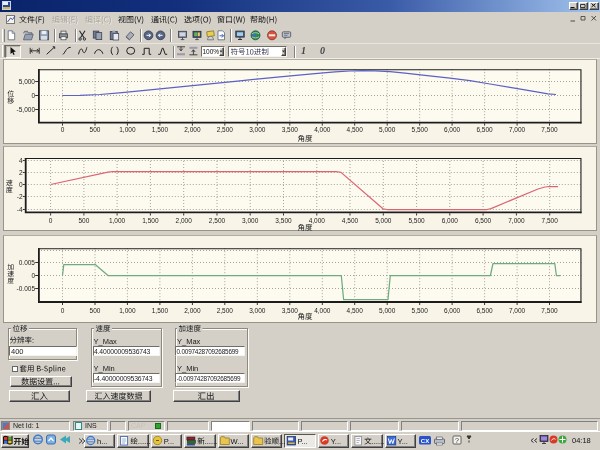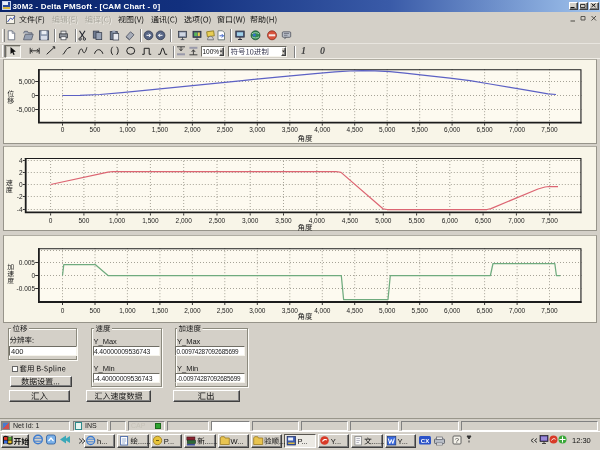--- a/index.html
+++ b/index.html
@@ -10,21 +10,20 @@
 .gb{border:1px solid #8c8a7e;box-shadow:1px 1px 0 #fdfcf8, inset 1px 1px 0 #fdfcf8;}
 .tb-sep{width:2px;border-left:1px solid #808080;border-right:1px solid #ffffff;}
 .txt{position:absolute;color:#1a1a1a;white-space:pre;}
 </style></head>
 <body>
 <div id="scr">
 <div class="abs" style="left:0;top:0;width:600px;height:12px;background:linear-gradient(90deg,#0a246a 0%,#12307e 30%,#3a5ba8 65%,#a2c5ee 100%);"></div>
     <div class="abs" style="left:2px;top:1px;width:9px;height:9px;background:#2a4a9a;border:1px solid #c8d4ee;"></div>
     <div class="abs" style="left:3px;top:2px;width:5px;height:3px;background:#e8eefa;"></div>
     <div class="abs" style="left:3px;top:7px;width:7px;height:2px;background:#d8b840;"></div>
-    <div class="txt" style="left:12.5px;top:1.5px;font-size:8px;font-weight:bold;color:#fff;letter-spacing:0.16px;">30M2 - Delta PMSoft - [CAM Chart - 0]</div>
     <div class="abs ras" style="left:568.5px;top:2px;width:9.5px;height:7.5px;"></div>
     <div class="abs ras" style="left:578.5px;top:2px;width:9px;height:7.5px;"></div>
     <div class="abs ras" style="left:589px;top:2px;width:9.5px;height:7.5px;"></div>
     <div class="abs" style="left:0;top:12px;width:600px;height:15px;background:#d4d0c8;"></div>
     <div class="abs" style="left:6px;top:15px;width:9px;height:9px;background:#f6f3ea;border:1px solid #7a7a72;"></div>
     <div class="abs" style="left:0;top:27px;width:600px;height:17px;background:#d4d0c8;border-bottom:1px solid #e8e5df;"></div>
     <div class="abs" style="left:1.5px;top:29px;width:3px;height:13px;border-left:1px solid #fff;border-right:1px solid #808080;"></div>
     <div class="abs tb-sep" style="left:54px;top:29px;height:13px;"></div>
     <div class="abs tb-sep" style="left:75px;top:29px;height:13px;"></div>
     <div class="abs tb-sep" style="left:140px;top:29px;height:13px;"></div>
@@ -155,21 +154,21 @@
     <div class="abs ras" style="left:217.6px;top:433.5px;width:31.4px;height:14px;"></div>
     <div class="txt" style="left:230.6px;top:437.3px;font-size:7.5px;color:#111;">W...</div>
     <div class="abs ras" style="left:251.0px;top:433.5px;width:31.4px;height:14px;"></div>
     <div class="abs" style="left:284.4px;top:433.5px;width:31.4px;height:14px;background:#eceae4;border:1px solid #585650;border-right-color:#fff;border-bottom-color:#fff;"></div>
     <div class="txt" style="left:297.4px;top:437.3px;font-size:7.5px;color:#111;">P...</div>
     <div class="abs ras" style="left:317.79999999999995px;top:433.5px;width:31.4px;height:14px;"></div>
     <div class="txt" style="left:330.8px;top:437.3px;font-size:7.5px;color:#111;">Y...</div>
     <div class="abs ras" style="left:351.2px;top:433.5px;width:31.4px;height:14px;"></div>
     <div class="abs ras" style="left:384.59999999999997px;top:433.5px;width:31.4px;height:14px;"></div>
     <div class="txt" style="left:397.6px;top:437.3px;font-size:7.5px;color:#111;">Y...</div>
-    <div class="txt" style="left:572px;top:436px;font-size:7.5px;color:#111;">12:30</div>
+    <div class="txt" style="left:572px;top:436px;font-size:7.5px;color:#111;">04:18</div>
 <svg class="abs" style="left:0;top:0;" width="600" height="450" viewBox="0 0 600 450">
       <g stroke="#111" stroke-width="1" fill="none">
         <path d="M570.5 7.5h4"></path>
         <path d="M580.5 4.5h4.5v3h-4.5z" fill="none" stroke-width="0.8"></path>
         <path d="M591.5 3.6l4 3.4 M595.5 3.6l-4 3.4"></path>
       </g>
       <path d="M7.5 22l3-4 2 1.5 2.5-3.5" stroke="#3a50b0" stroke-width="1" fill="none"></path>
       <path d="M22.4 15.9C22.6 16.3 22.9 16.8 23.0 17.2L23.6 17.0C23.5 16.6 23.2 16.1 23.0 15.7ZM19.4 17.2V17.8H20.6C21.1 19.0 21.8 20.0 22.6 20.9C21.7 21.6 20.6 22.2 19.3 22.6C19.4 22.7 19.6 23.0 19.7 23.1C21.0 22.7 22.1 22.1 23.0 21.3C23.9 22.1 25.0 22.7 26.3 23.1C26.4 22.9 26.6 22.7 26.7 22.5C25.5 22.2 24.4 21.6 23.5 20.9C24.3 20.1 24.9 19.0 25.4 17.8H26.6V17.2ZM23.0 20.5C22.3 19.7 21.7 18.8 21.3 17.8H24.7C24.3 18.9 23.7 19.7 23.0 20.5Z M29.5 19.8V20.4H31.8V23.1H32.4V20.4H34.6V19.8H32.4V18.0H34.3V17.4H32.4V15.9H31.8V17.4H30.8C30.9 17.1 31.0 16.7 31.0 16.3L30.5 16.2C30.3 17.2 29.9 18.3 29.5 18.9C29.6 19.0 29.9 19.1 30.0 19.2C30.2 18.9 30.4 18.5 30.6 18.0H31.8V19.8ZM29.1 15.8C28.7 17.0 28.0 18.2 27.3 19.0C27.4 19.1 27.5 19.5 27.6 19.6C27.9 19.3 28.1 19.0 28.3 18.7V23.1H28.9V17.7C29.2 17.2 29.5 16.6 29.7 16.0Z M36.9 24.1 37.4 23.9C36.7 22.7 36.3 21.4 36.3 20.0C36.3 18.7 36.7 17.3 37.4 16.2L36.9 16.0C36.2 17.2 35.7 18.4 35.7 20.0C35.7 21.6 36.2 22.9 36.9 24.1Z M38.5 22.5H39.2V19.9H41.5V19.2H39.2V17.3H41.9V16.6H38.5Z M42.9 24.1C43.6 22.9 44.1 21.6 44.1 20.0C44.1 18.4 43.6 17.2 42.9 16.0L42.5 16.2C43.1 17.3 43.5 18.7 43.5 20.0C43.5 21.4 43.1 22.7 42.5 23.9Z" fill="#151515"></path>
       <path d="M53.1 22.9 53.3 23.4C53.9 23.2 54.8 22.8 55.6 22.5L55.5 22.0C54.6 22.3 53.7 22.7 53.1 22.9ZM53.3 19.9C53.4 19.9 53.6 19.8 54.4 19.7C54.1 20.2 53.9 20.6 53.7 20.8C53.5 21.1 53.3 21.3 53.2 21.3C53.2 21.5 53.3 21.7 53.3 21.8C53.5 21.7 53.7 21.7 55.5 21.3C55.5 21.1 55.5 20.9 55.5 20.8L54.1 21.0C54.7 20.3 55.3 19.4 55.7 18.5L55.2 18.2C55.1 18.6 54.9 18.9 54.8 19.2L53.9 19.3C54.3 18.6 54.8 17.7 55.1 16.8L54.5 16.6C54.2 17.5 53.7 18.6 53.5 18.9C53.4 19.1 53.2 19.3 53.1 19.4C53.2 19.5 53.3 19.8 53.3 19.9ZM57.8 20.5V21.7H57.1V20.5ZM58.2 20.5H58.8V21.7H58.2ZM56.6 20.0V23.9H57.1V22.2H57.8V23.7H58.2V22.2H58.8V23.7H59.2V22.2H59.8V23.4C59.8 23.4 59.7 23.4 59.7 23.4C59.6 23.4 59.5 23.4 59.3 23.4C59.4 23.6 59.4 23.7 59.4 23.9C59.7 23.9 59.9 23.9 60.1 23.8C60.2 23.7 60.2 23.6 60.2 23.4V20.0L59.8 20.0ZM59.2 20.5H59.8V21.7H59.2ZM57.6 16.7C57.8 16.9 57.9 17.2 58.0 17.4H56.1V19.2C56.1 20.4 56.0 22.2 55.3 23.5C55.4 23.5 55.7 23.7 55.8 23.8C56.5 22.5 56.7 20.6 56.7 19.3H60.2V17.4H58.6C58.5 17.2 58.4 16.8 58.2 16.5ZM56.7 18.0H59.6V18.8H56.7Z M65.2 17.3H67.4V18.1H65.2ZM64.7 16.8V18.5H67.9V16.8ZM61.4 20.6C61.5 20.6 61.8 20.5 62.0 20.5H62.8V21.7L61.1 22.0L61.2 22.5L62.8 22.2V23.9H63.3V22.1L64.2 21.9L64.2 21.4L63.3 21.6V20.5H64.0V20.0H63.3V18.8H62.8V20.0H62.0C62.2 19.4 62.4 18.8 62.6 18.1H64.1V17.5H62.8C62.8 17.3 62.9 17.0 63.0 16.7L62.4 16.6C62.3 16.9 62.3 17.2 62.2 17.5H61.2V18.1H62.1C61.9 18.7 61.7 19.3 61.6 19.5C61.5 19.8 61.4 20.1 61.3 20.1C61.3 20.3 61.4 20.5 61.4 20.6ZM67.3 19.5V20.2H65.3V19.5ZM64.0 22.7 64.1 23.2 67.3 23.0V23.9H67.9V22.9L68.5 22.9L68.5 22.4L67.9 22.4V19.5H68.4V19.0H64.2V19.5H64.7V22.6ZM67.3 20.7V21.4H65.3V20.7ZM67.3 21.8V22.5L65.3 22.6V21.8Z M70.7 24.9 71.2 24.7C70.5 23.5 70.1 22.2 70.1 20.8C70.1 19.5 70.5 18.1 71.2 17.0L70.7 16.8C70.0 18.0 69.5 19.2 69.5 20.8C69.5 22.4 70.0 23.7 70.7 24.9Z M72.3 23.3H75.8V22.7H73.0V20.5H75.3V19.9H73.0V18.1H75.7V17.4H72.3Z M77.0 24.9C77.7 23.7 78.2 22.4 78.2 20.8C78.2 19.2 77.7 18.0 77.0 16.8L76.6 17.0C77.2 18.1 77.6 19.5 77.6 20.8C77.6 22.2 77.2 23.5 76.6 24.7Z" fill="#f2f0ea"></path>
       <path d="M52.3 22.1 52.5 22.6C53.1 22.4 54.0 22.0 54.8 21.7L54.7 21.2C53.8 21.5 52.9 21.9 52.3 22.1ZM52.5 19.1C52.6 19.1 52.8 19.0 53.6 18.9C53.3 19.4 53.1 19.8 52.9 20.0C52.7 20.3 52.5 20.5 52.4 20.5C52.4 20.7 52.5 20.9 52.5 21.0C52.7 20.9 52.9 20.9 54.7 20.5C54.7 20.3 54.7 20.1 54.7 20.0L53.3 20.2C53.9 19.5 54.5 18.6 54.9 17.7L54.4 17.4C54.3 17.8 54.1 18.1 54.0 18.4L53.1 18.5C53.5 17.8 54.0 16.9 54.3 16.0L53.7 15.8C53.4 16.7 52.9 17.8 52.7 18.1C52.6 18.3 52.4 18.5 52.3 18.6C52.4 18.7 52.5 19.0 52.5 19.1ZM57.0 19.7V20.9H56.3V19.7ZM57.4 19.7H58.0V20.9H57.4ZM55.8 19.2V23.1H56.3V21.4H57.0V22.9H57.4V21.4H58.0V22.9H58.4V21.4H59.0V22.6C59.0 22.6 58.9 22.6 58.9 22.6C58.8 22.6 58.7 22.6 58.5 22.6C58.6 22.8 58.6 22.9 58.6 23.1C58.9 23.1 59.1 23.1 59.3 23.0C59.4 22.9 59.4 22.8 59.4 22.6V19.2L59.0 19.2ZM58.4 19.7H59.0V20.9H58.4ZM56.8 15.9C57.0 16.1 57.1 16.4 57.2 16.6H55.3V18.4C55.3 19.6 55.2 21.4 54.5 22.7C54.6 22.7 54.9 22.9 55.0 23.0C55.7 21.7 55.9 19.8 55.9 18.5H59.4V16.6H57.8C57.7 16.4 57.6 16.0 57.4 15.7ZM55.9 17.2H58.8V18.0H55.9Z M64.4 16.5H66.6V17.3H64.4ZM63.9 16.0V17.7H67.1V16.0ZM60.6 19.8C60.7 19.8 61.0 19.7 61.2 19.7H62.0V20.9L60.3 21.2L60.4 21.7L62.0 21.4V23.1H62.5V21.3L63.4 21.1L63.4 20.6L62.5 20.8V19.7H63.2V19.2H62.5V18.0H62.0V19.2H61.2C61.4 18.6 61.6 18.0 61.8 17.3H63.3V16.7H62.0C62.0 16.5 62.1 16.2 62.2 15.9L61.6 15.8C61.5 16.1 61.5 16.4 61.4 16.7H60.4V17.3H61.3C61.1 17.9 60.9 18.5 60.8 18.7C60.7 19.0 60.6 19.3 60.5 19.3C60.5 19.5 60.6 19.7 60.6 19.8ZM66.5 18.7V19.4H64.5V18.7ZM63.2 21.9 63.3 22.4 66.5 22.2V23.1H67.1V22.1L67.7 22.1L67.7 21.6L67.1 21.6V18.7H67.6V18.2H63.4V18.7H63.9V21.8ZM66.5 19.9V20.6H64.5V19.9ZM66.5 21.0V21.7L64.5 21.8V21.0Z M69.9 24.1 70.4 23.9C69.7 22.7 69.3 21.4 69.3 20.0C69.3 18.7 69.7 17.3 70.4 16.2L69.9 16.0C69.2 17.2 68.7 18.4 68.7 20.0C68.7 21.6 69.2 22.9 69.9 24.1Z M71.5 22.5H75.0V21.9H72.2V19.7H74.5V19.1H72.2V17.3H74.9V16.6H71.5Z M76.2 24.1C76.9 22.9 77.4 21.6 77.4 20.0C77.4 18.4 76.9 17.2 76.2 16.0L75.8 16.2C76.4 17.3 76.8 18.7 76.8 20.0C76.8 21.4 76.4 22.7 75.8 23.9Z" fill="#a3a198"></path>

